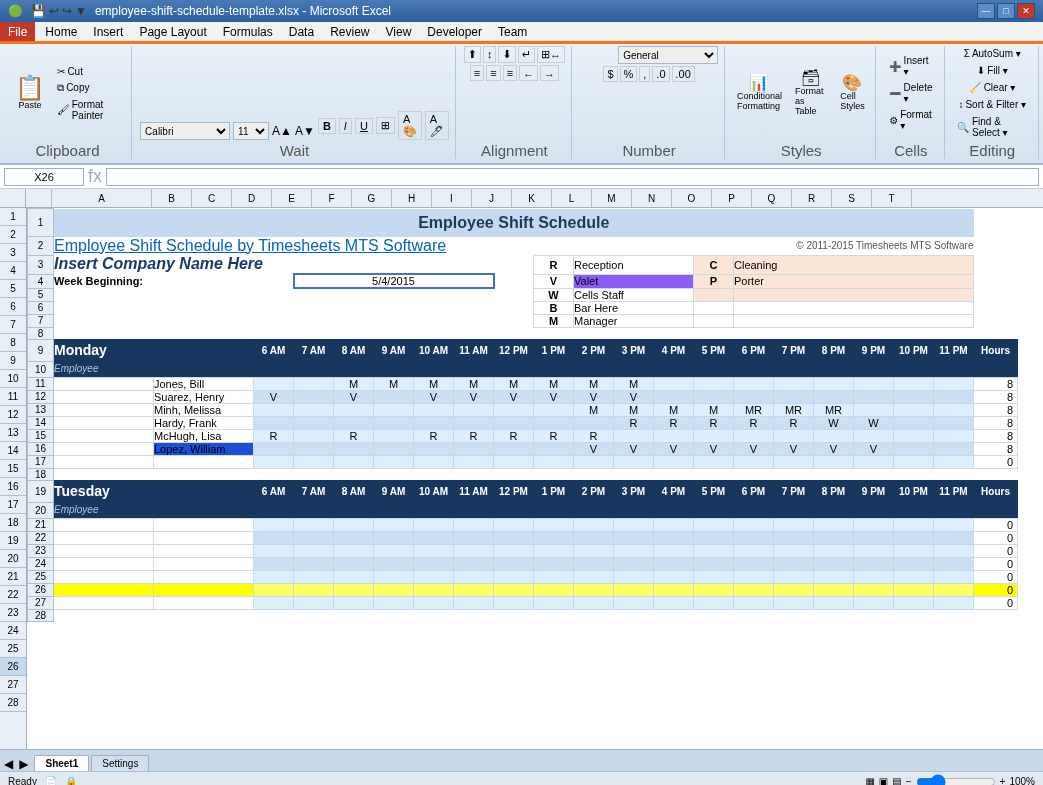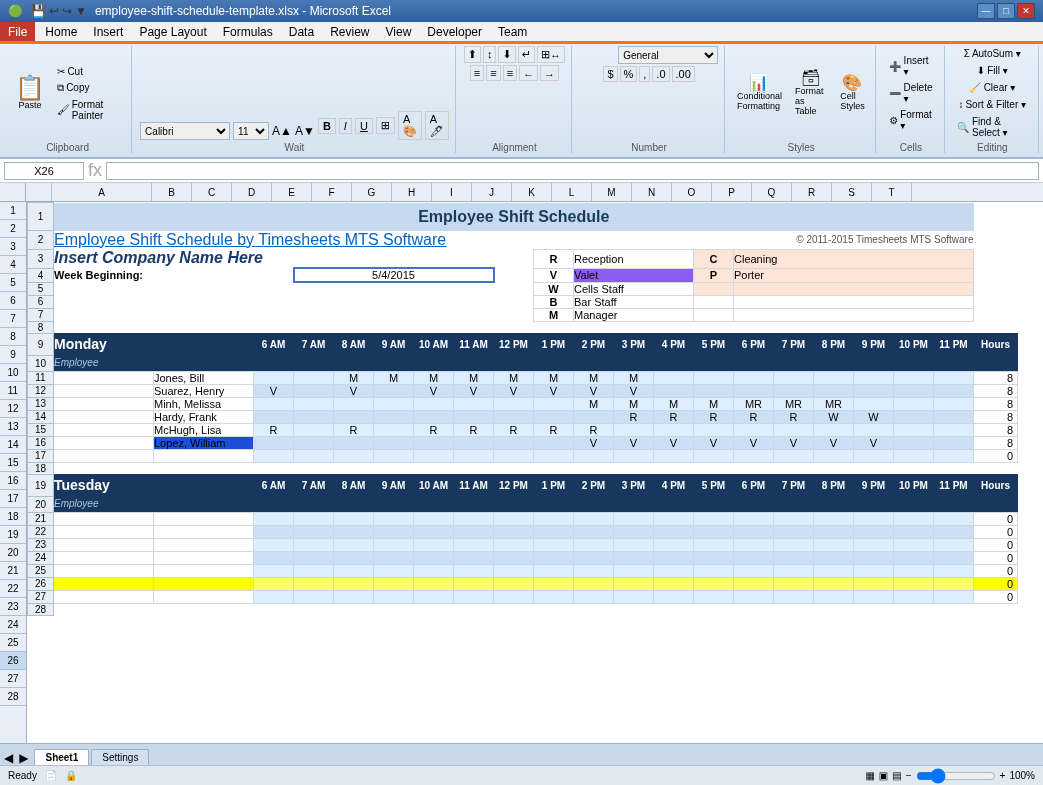--- a/index.html
+++ b/index.html
@@ -58,21 +58,21 @@
       padding: 0 6px;
       min-height: 60px;
     }
     .ribbon-group-inner {
       display: flex;
       align-items: center;
       gap: 2px;
       flex: 1;
     }
     .ribbon-group-label {
-      font-size: 10px;
+      font-size: 15px;
       color: #555;
       margin-top: auto;
       padding-top: 2px;
     }
     .rb-btn {
       display: flex;
       flex-direction: column;
       align-items: center;
       justify-content: center;
       padding: 2px 4px;
@@ -462,21 +462,21 @@
               <td colspan="9" style="background: white;"></td>
               <td style="background: white; border: 1px solid rgb(208, 216, 224); text-align: center; font-weight: bold;">W</td>
               <td colspan="3" style="background: white; border: 1px solid rgb(208, 216, 224);">Cells Staff</td>
               <td style="background: rgb(252, 228, 214); border: 1px solid rgb(208, 216, 224);"></td>
               <td colspan="6" style="background: rgb(252, 228, 214); border: 1px solid rgb(208, 216, 224);"></td>
             </tr>
             <tr>
               <td style="background: rgb(232, 238, 245); border: 1px solid rgb(176, 192, 208); text-align: center; font-size: 10px; width: 26px;">6</td>
               <td colspan="9" style="background: white;"></td>
               <td style="background: white; border: 1px solid rgb(208, 216, 224); text-align: center; font-weight: bold;">B</td>
-              <td colspan="3" style="background: white; border: 1px solid rgb(208, 216, 224);">Bar Staff</td>
+              <td colspan="3" style="background: white; border: 1px solid rgb(208, 216, 224);">Bar Here</td>
               <td style="background: white; border: 1px solid rgb(208, 216, 224);"></td>
               <td colspan="6" style="background: white; border: 1px solid rgb(208, 216, 224);"></td>
             </tr>
             <tr>
               <td style="background: rgb(232, 238, 245); border: 1px solid rgb(176, 192, 208); text-align: center; font-size: 10px; width: 26px;">7</td>
               <td colspan="9" style="background: white;"></td>
               <td style="background: white; border: 1px solid rgb(208, 216, 224); text-align: center; font-weight: bold;">M</td>
               <td colspan="3" style="background: white; border: 1px solid rgb(208, 216, 224);">Manager</td>
               <td style="background: white; border: 1px solid rgb(208, 216, 224);"></td>
               <td colspan="6" style="background: white; border: 1px solid rgb(208, 216, 224);"></td>

